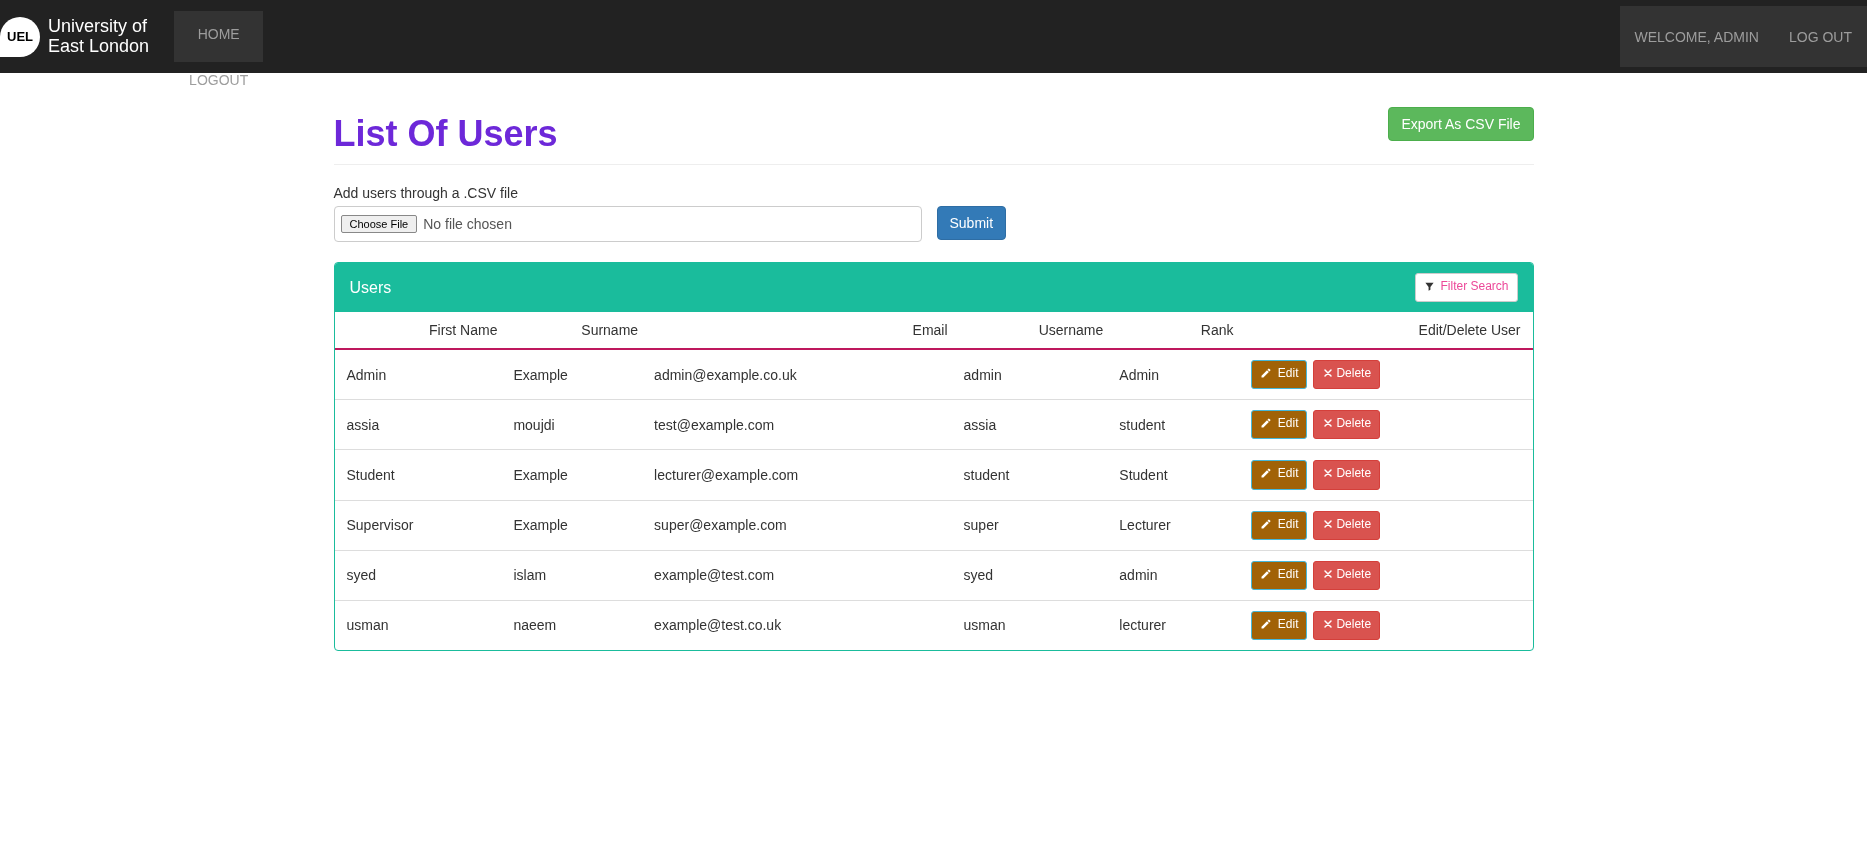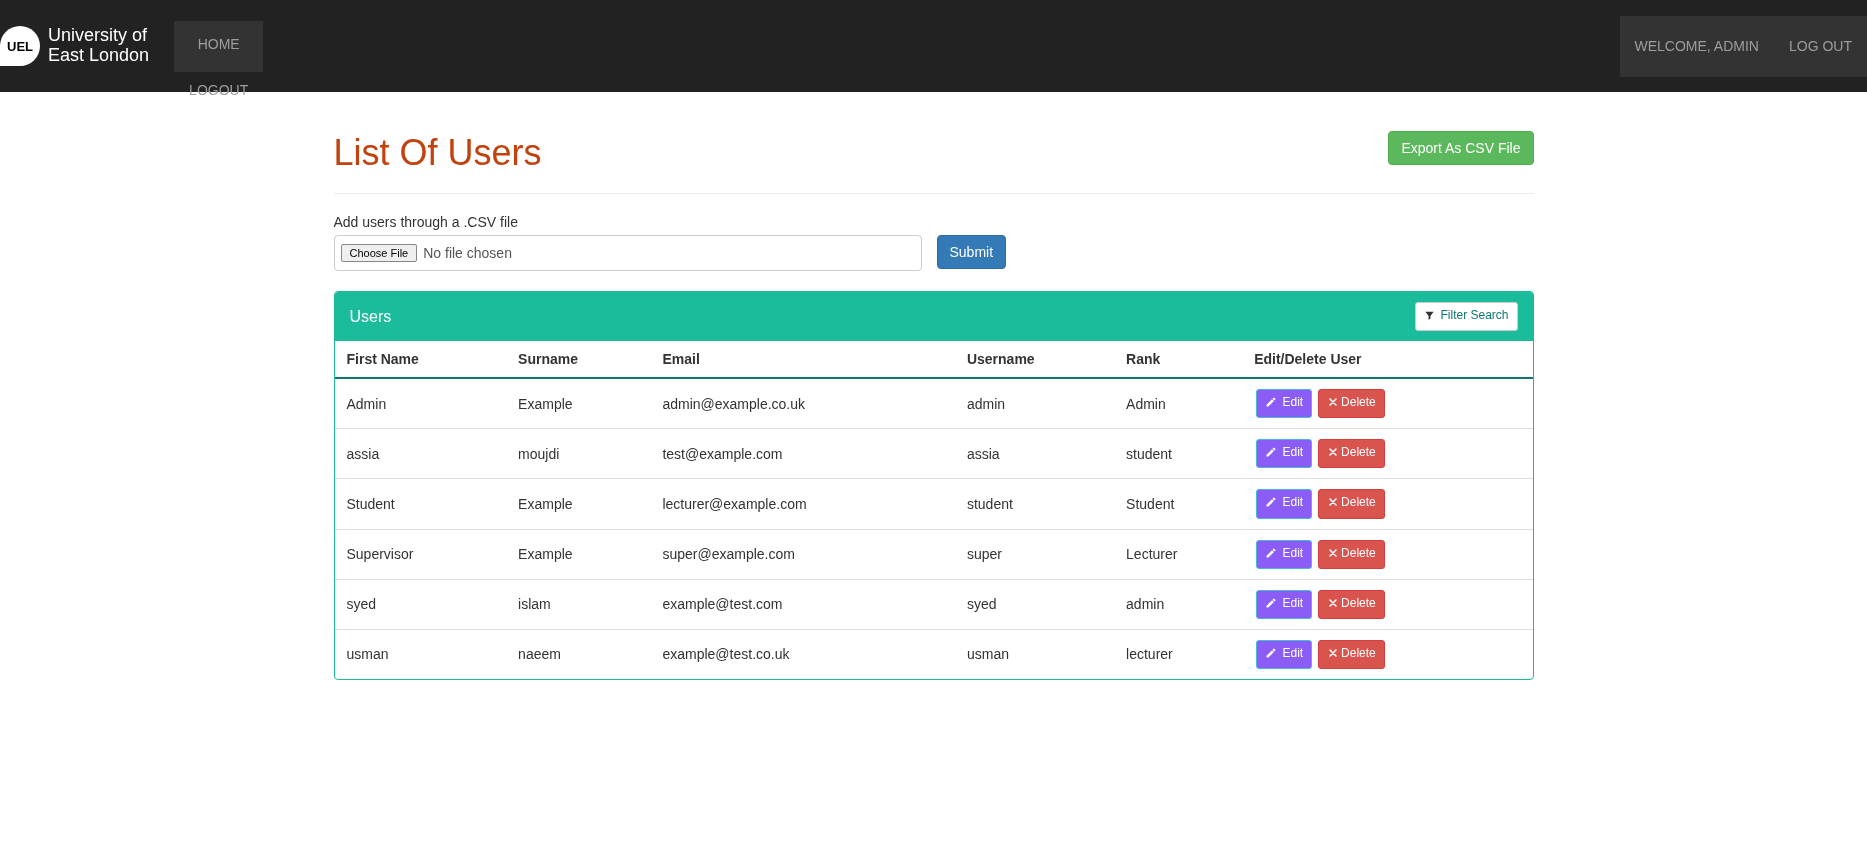--- a/index.html
+++ b/index.html
@@ -17,21 +17,21 @@
       background: #222;
       min-height: 73px;
       display: flex;
       align-items: center;
       padding: 0;
     }
     .navbar-brand {
       display: flex;
       align-items: center;
       padding: 8px 15px 8px 0;
-      height: 92px;
+      height: 73px;
     }
     .logo {
       display: flex;
       align-items: center;
       color: #fff;
     }
     .logo-badge {
       background: #fff;
       color: #000;
       border-radius: 50% 50% 50% 0;
@@ -87,23 +87,23 @@
       display: flex;
       align-items: center;
       justify-content: space-between;
       margin-top: 20px;
       padding-bottom: 9px;
       border-bottom: 1px solid #eee;
       margin-bottom: 20px;
     }
     .page-header {
       font-size: 36px;
-      font-weight: 400;
-      color: #c2410c;
-      margin: 20px 0 10px;
+      font-weight: 700;
+      color: #6d28d9;
+      margin: 20px 0 0;
     }
     .btn {
       display: inline-block;
       padding: 6px 12px;
       font-size: 14px;
       line-height: 1.42857143;
       text-align: right;
       white-space: nowrap;
       vertical-align: middle;
       border: 1px solid transparent;
@@ -116,30 +116,30 @@
       background-color: #5cb85c;
       border-color: #4cae4c;
     }
     .btn-primary {
       color: #fff;
       background-color: #337ab7;
       border-color: #2e6da4;
     }
     .btn-info {
       color: #fff;
-      background-color: #8b5cf6;
+      background-color: #a16207;
       border-color: #46b8da;
     }
     .btn-danger {
       color: #fff;
       background-color: #d9534f;
       border-color: #d43f3a;
     }
     .btn-default {
-      color: #0f766e;
+      color: #ec4899;
       background-color: #fff;
       border-color: #ccc;
     }
     .btn-sm {
       padding: 4px 8px;
       font-size: 12px;
       border-radius: 3px;
     }
     .form-group {
       margin-bottom: 15px;
@@ -200,23 +200,24 @@
       width: 100%;
       border-collapse: collapse;
     }
     .table th, .table td {
       padding: 10px 8px;
       text-align: left;
       border-top: 1px solid #ddd;
       vertical-align: middle;
     }
     .table thead th {
-      border-bottom: 2px solid #0f766e;
-      font-weight: 700;
+      border-bottom: 2px solid #be185d;
+      font-weight: 400;
       border-top: none;
+      text-align: right;
     }
     .table th:first-child, .table td:first-child {
       padding-left: 12px;
     }
     .table th:last-child, .table td:last-child {
       padding-right: 12px;
     }
     .col-actions {
       text-align: right;
       white-space: nowrap;

